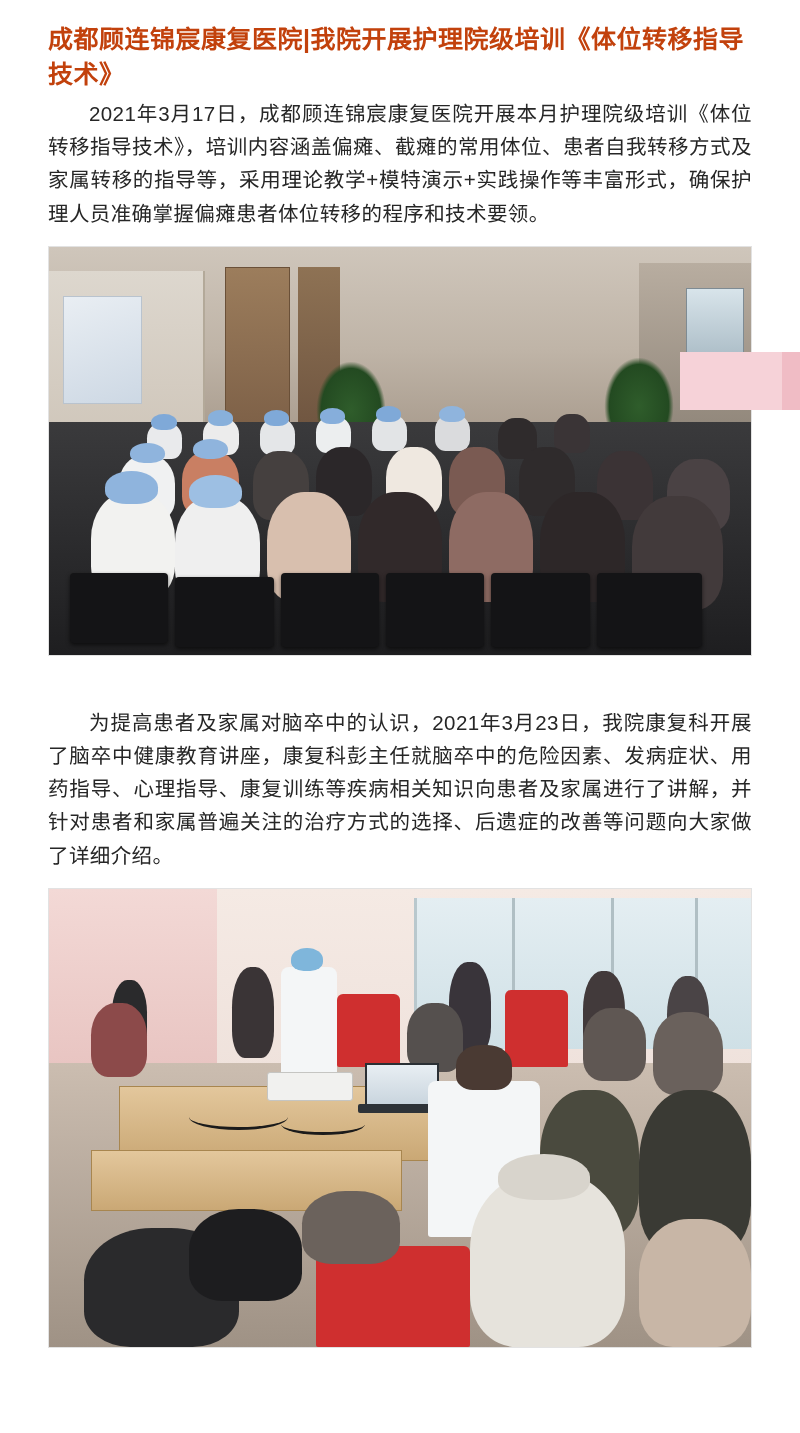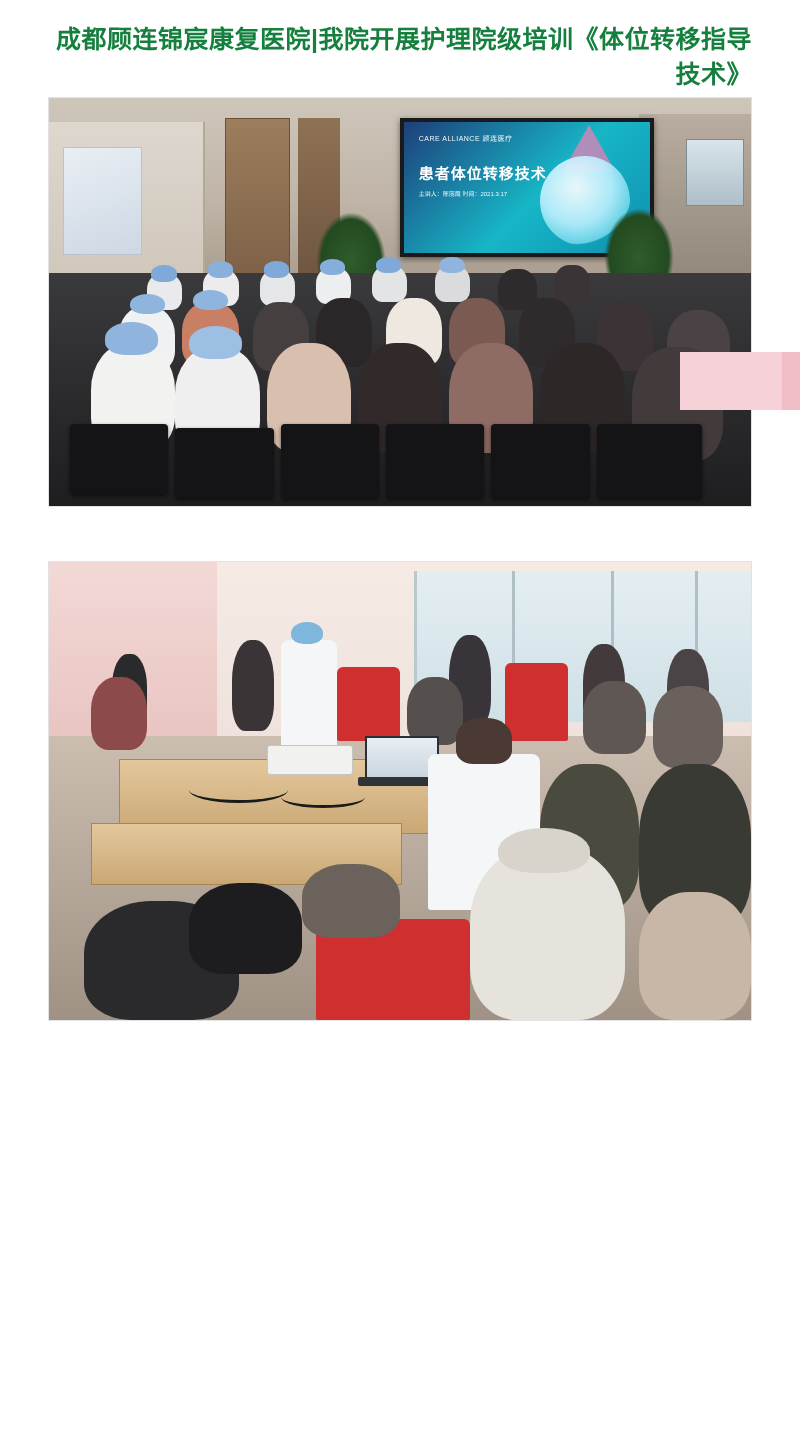--- a/index.html
+++ b/index.html
@@ -21,23 +21,22 @@
     min-height: 1433px;
     box-sizing: border-box;
     padding: 22px 48px 18px 48px;
   }
   .article { margin-bottom: 6px; }
   .article-title {
     font-size: 25px;
     font-weight: bold;
     line-height: 1.38;
     letter-spacing: 0.5px;
-    color: #15803d;
+    color: #c2410c;
     margin: 0 0 6px 0;
-    text-align: right;
   }
   .article-body {
     font-size: 20.5px;
     line-height: 1.62;
     letter-spacing: 0.4px;
     color: #262626;
     margin: 0 0 16px 0;
     text-align: justify;
     text-indent: 2em;
   }
@@ -201,39 +200,32 @@
 <body>
 
 <div class="page">
 
   <div class="pink-tab">
     <div class="inner"></div>
   </div>
 
   <div class="article">
     <h1 class="article-title">成都顾连锦宸康复医院|我院开展护理院级培训《体位转移指导技术》</h1>
+    <p class="article-body">2021年3月17日，成都顾连锦宸康复医院开展本月护理院级培训《体位转移指导技术》，培训内容涵盖偏瘫、截瘫的常用体位、患者自我转移方式及家属转移的指导等，采用理论教学+模特演示+实践操作等丰富形式，确保护理人员准确掌握偏瘫患者体位转移的程序和技术要领。</p>
 
     <div class="photo photo-1">
       <div class="p1-ceiling"></div>
       <div class="p1-wall"></div>
       <div class="p1-wall-left"></div>
       <div class="p1-poster"></div>
       <div class="p1-door"></div>
       <div class="p1-door2"></div>
       <div class="p1-sidewall"></div>
       <div class="p1-window"></div>
 
-      <div class="p1-screen">
-        <div class="p1-screen-tri"></div>
-        <div class="p1-screen-blob"></div>
-        <div class="p1-screen-logo">CARE ALLIANCE 顾连医疗</div>
-        <div class="p1-screen-title">患者体位转移技术</div>
-        <div class="p1-screen-sub">主讲人：陈丽霞
-时间：2021.3.17</div>
-      </div>
 
       <div class="p1-plant a"></div>
       <div class="p1-plant b"></div>
       <div class="p1-floor"></div>
 
       <div class="person" style="left:14%;top:43%;width:5%;height:9%;background:#e9eaec;"></div>
       <div class="cap" style="left:14.6%;top:41%;width:3.6%;height:4%;background:#7fa9d8;"></div>
       <div class="person" style="left:22%;top:42%;width:5%;height:9%;background:#ececec;"></div>
       <div class="cap" style="left:22.6%;top:40%;width:3.6%;height:4%;background:#88b0db;"></div>
       <div class="person" style="left:30%;top:42%;width:5%;height:9%;background:#e4e6e8;"></div>
@@ -274,20 +266,21 @@
       <div class="seat" style="left:33%;top:80%;width:14%;height:18%;"></div>
       <div class="seat" style="left:48%;top:80%;width:14%;height:18%;"></div>
       <div class="seat" style="left:63%;top:80%;width:14%;height:18%;"></div>
       <div class="seat" style="left:78%;top:80%;width:15%;height:18%;"></div>
     </div>
   </div>
 
   <div class="gap"></div>
 
   <div class="article">
+    <p class="article-body">为提高患者及家属对脑卒中的认识，2021年3月23日，我院康复科开展了脑卒中健康教育讲座，康复科彭主任就脑卒中的危险因素、发病症状、用药指导、心理指导、康复训练等疾病相关知识向患者及家属进行了讲解，并针对患者和家属普遍关注的治疗方式的选择、后遗症的改善等问题向大家做了详细介绍。</p>
 
     <div class="photo photo-2">
       <div class="p2-wall"></div>
       <div class="p2-pinkwall"></div>
       <div class="p2-glass"></div>
       <div class="p2-mullion" style="left:66%;"></div>
       <div class="p2-mullion" style="left:80%;"></div>
       <div class="p2-mullion" style="left:92%;"></div>
       <div class="p2-floor"></div>
 

